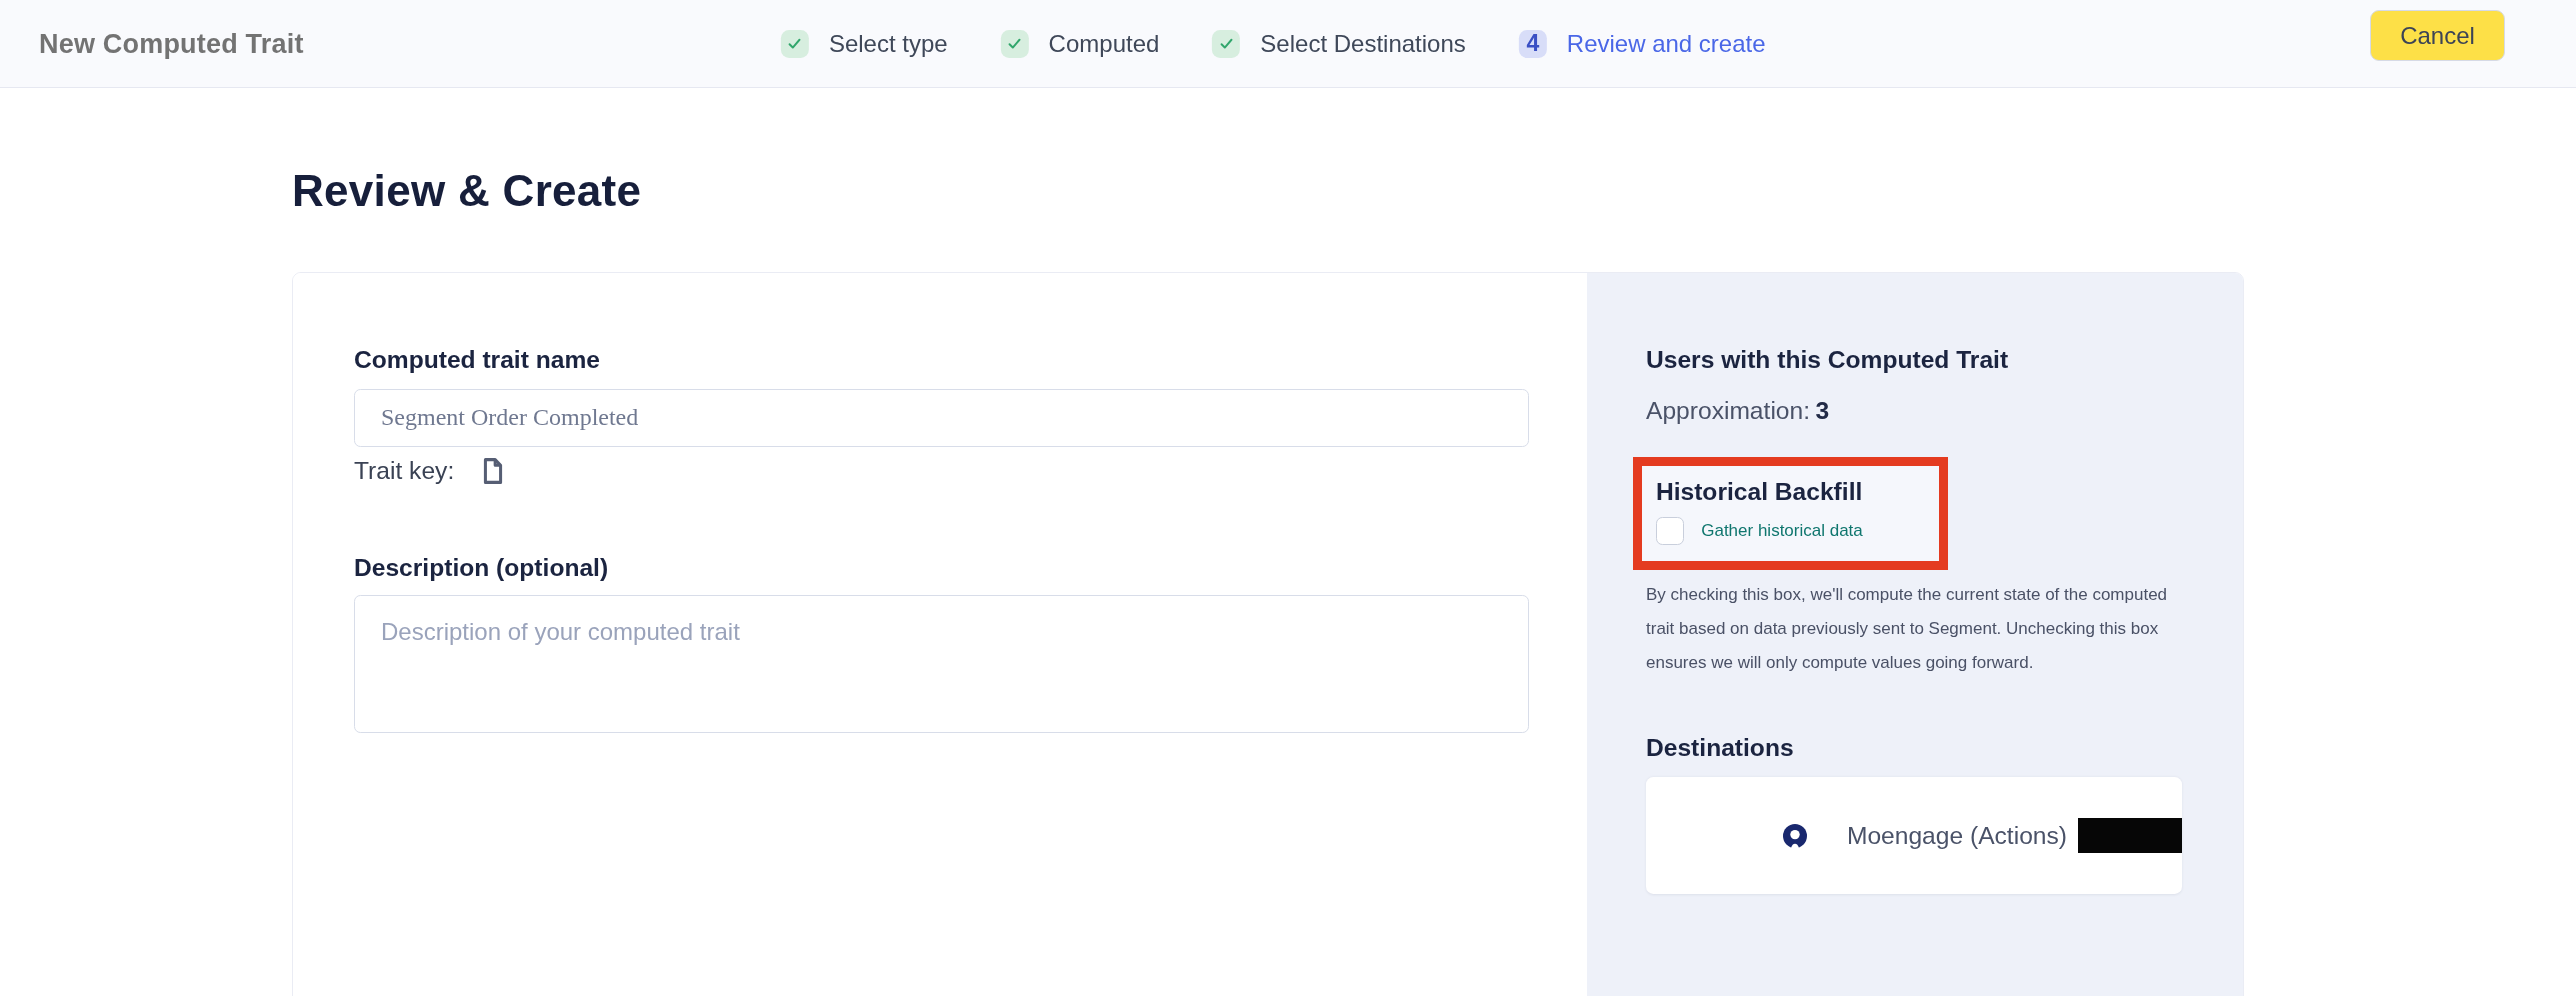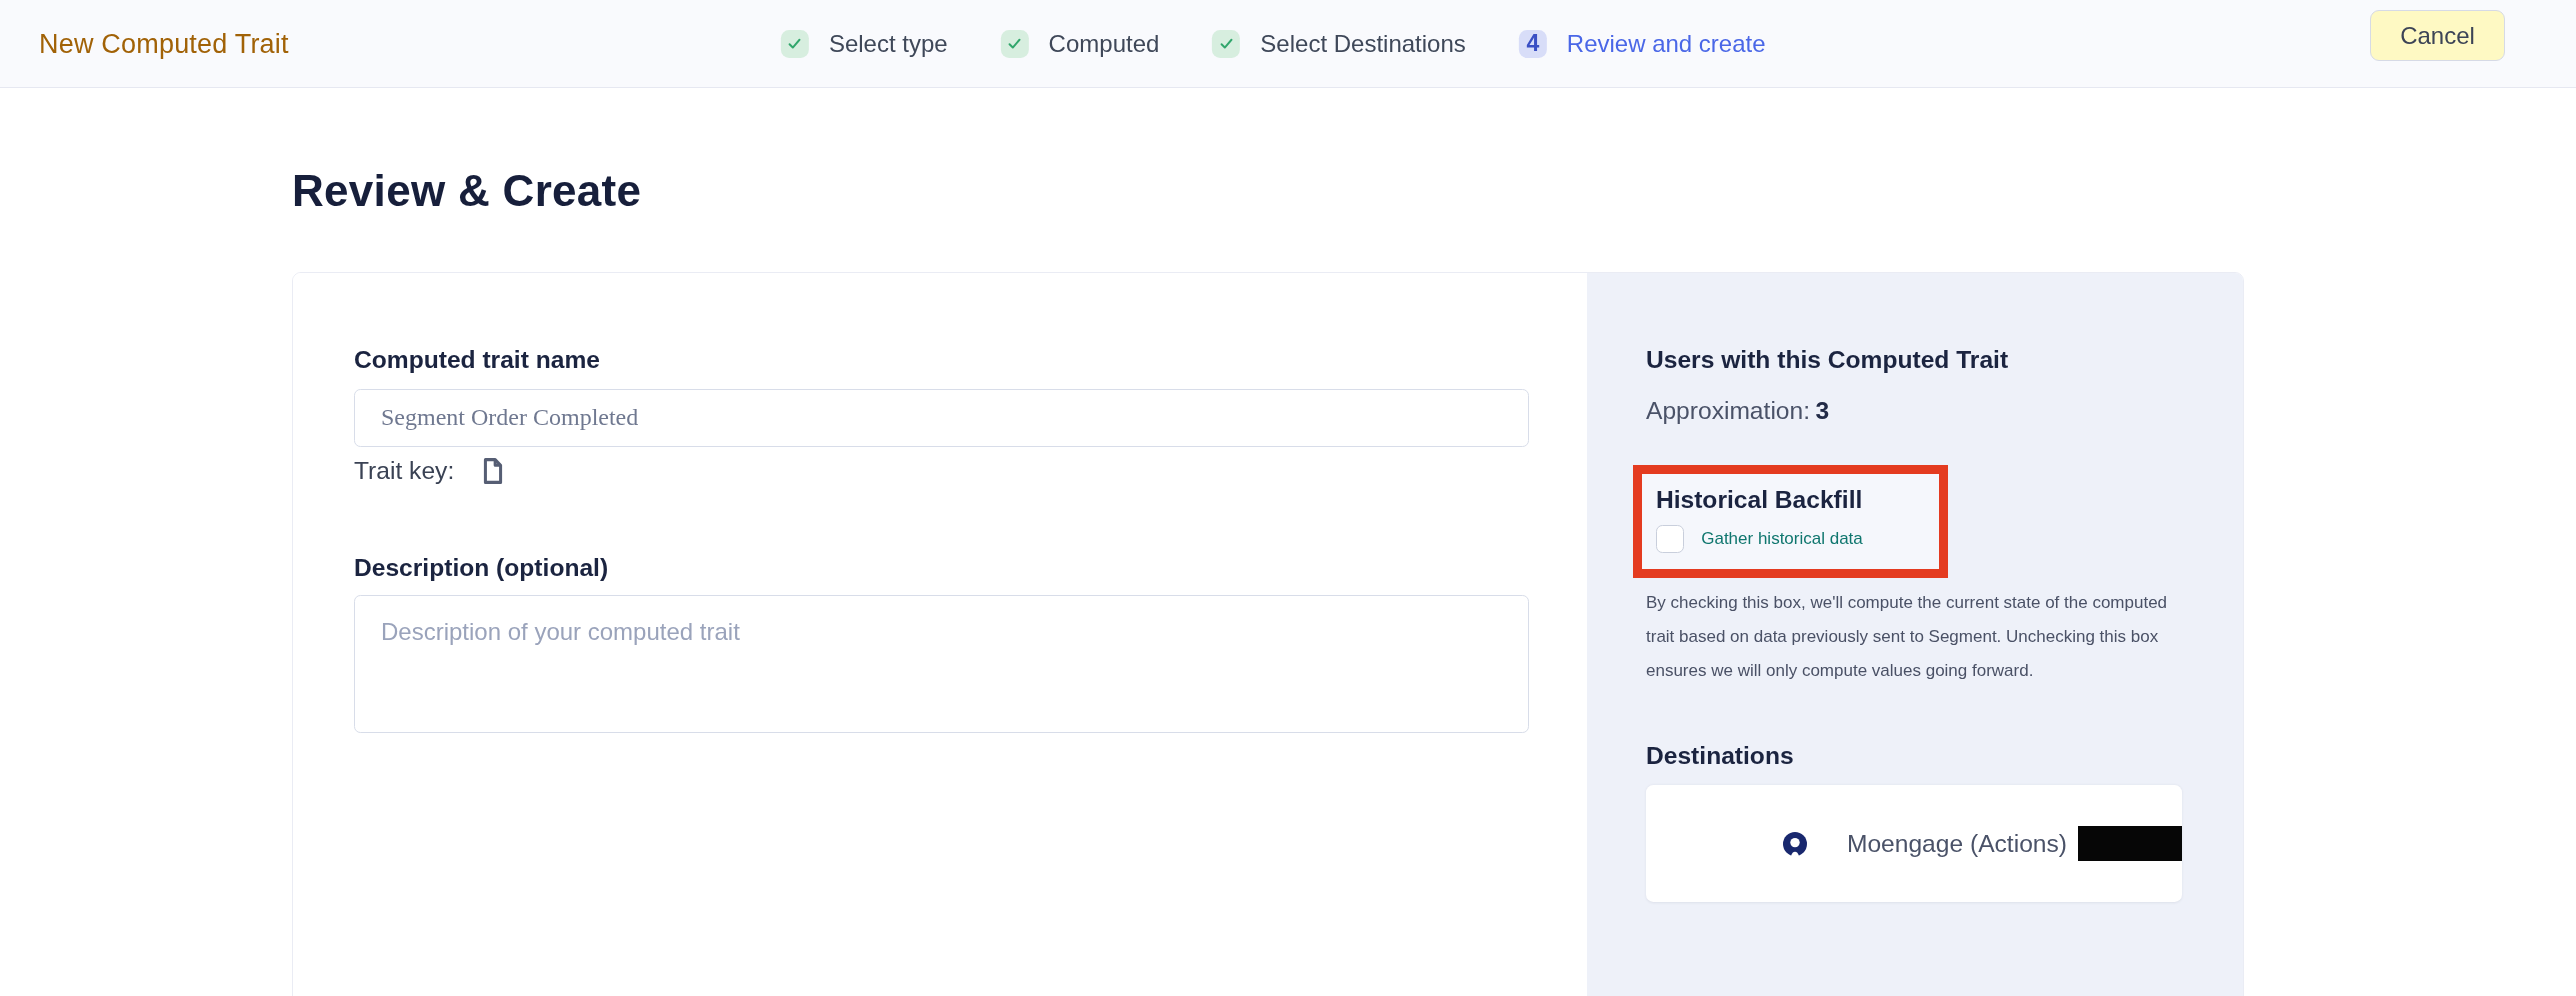--- a/index.html
+++ b/index.html
@@ -7,38 +7,38 @@
     font-family:"Liberation Sans", sans-serif; }
 
   
   .header {
     position:relative; height:88px; background:#F9FAFD;
     border-bottom:1.8px solid #E6E8F1;
     display:flex; align-items:center;
   }
   .header-title {
     position:absolute; left:39px; top:50%; transform:translateY(-50%);
-    font-size:27px; font-weight:400; color:#a16207; letter-spacing:0.2px;text-align:right;
+    font-size:27px; font-weight:700; color:#737373; letter-spacing:0.2px;text-align:right;
   }
   .steps {
     position:absolute; left:50%; top:50%; transform:translate(-51.5%,-50%);
     display:flex; align-items:center; gap:53px;
   }
   .step { display:flex; align-items:center; gap:20px; cursor:pointer; }
   .step-badge {
     width:28px; height:28px; border-radius:8.2px;
     display:flex; align-items:center; justify-content:center; flex:0 0 auto;
   }
   .step-badge.done { background:#D7EEDF; }
   .step-badge.current { background:#D8DDF8; color:#3A4FC4; font-weight:700; font-size:23px; }
   .step-label { font-size:24px; font-weight:500; color:#3F4859; white-space:nowrap; }
   .step.current .step-label { color:#4A67E7; }
   .cancel-btn {
     position:absolute; right:71px; top:10px; width:135px; height:51px;
-    background:#fef9c3; border:1.8px solid #D6DAE6; border-radius:9px;
+    background:#fde047; border:1.8px solid #D6DAE6; border-radius:9px;
     font-size:24px; color:#3C4456; font-family:inherit; cursor:pointer;
   }
 
   
   .page-title {
     margin:78px 0 0 292px;
     font-size:44px; font-weight:700; color:#171F3B; letter-spacing:0.3px;
   }
   .review-wrap {
     margin:56px 0 0 292px; width:1952px; height:819px;
@@ -73,21 +73,21 @@
 
   
   .summary-panel {
     flex:0 0 657px; background:#EEF1F9; padding:73px 73px 0 59px;
   }
   .panel-heading { font-size:24.6px; font-weight:700; color:#1B2440; }
   .approx-row { margin-top:23px; font-size:24.6px; color:#4A5268; }
   .approx-value { font-weight:700; color:#222B47; margin-left:5.5px; }
 
   .backfill-annotation {
-    margin:40px 0 0 -12.7px; width:315px;
+    margin:32px 0 0 -12.7px; width:315px;
     border:9px solid #E43B20; background:#F5F7FC;
     padding:12px 18px 15.5px 13.6px;
   }
   .checkbox-row { margin-top:11px; display:flex; align-items:center; gap:17.3px; }
   .checkbox {
     width:28px; height:28px; background:#ffffff;
     border:1.8px solid #C9CFDC; border-radius:6.4px; flex:0 0 auto; cursor:pointer;
   }
   .checkbox-label { font-size:17px; color:#0f766e; white-space:nowrap; }
   .backfill-desc {

